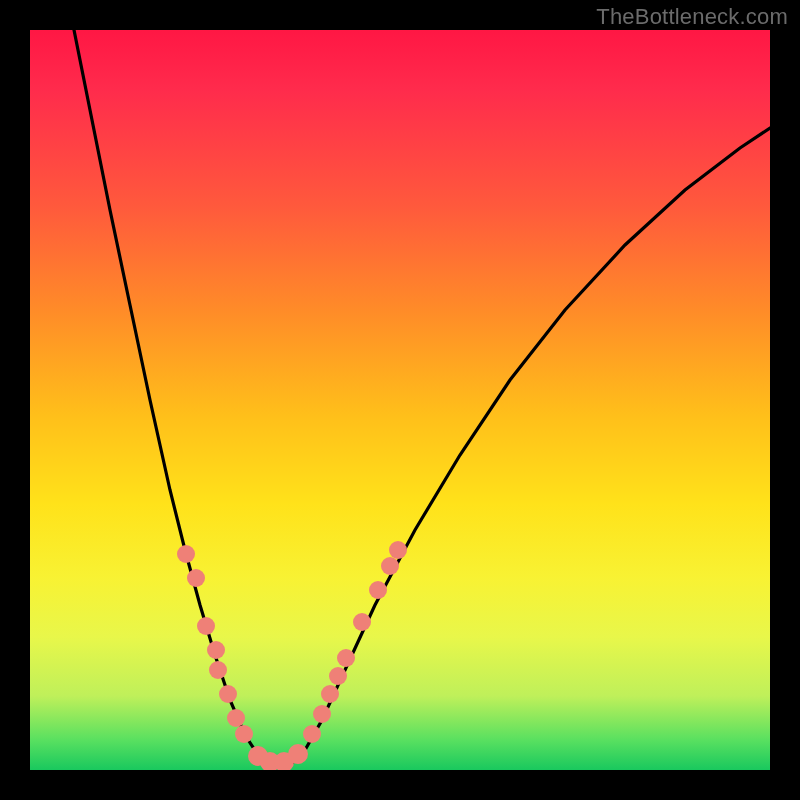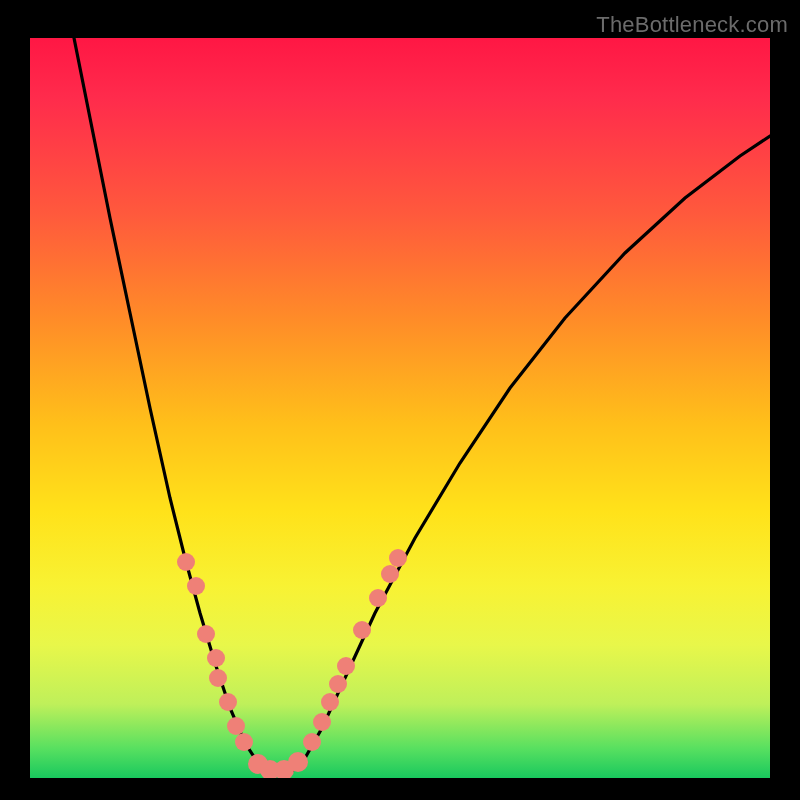--- a/index.html
+++ b/index.html
@@ -7,21 +7,21 @@
     padding: 0;
     width: 800px;
     height: 800px;
     background: #000;
     font-family: Arial, Helvetica, sans-serif;
     overflow: hidden;
   }
   .frame {
     position: absolute;
     left: 0;
-    top: 8px;
+    top: 0;
     width: 800px;
     height: 768px;
     background: #000;
   }
   .plot {
     position: absolute;
     left: 30px;
     top: 30px;
     width: 740px;
     height: 740px;

